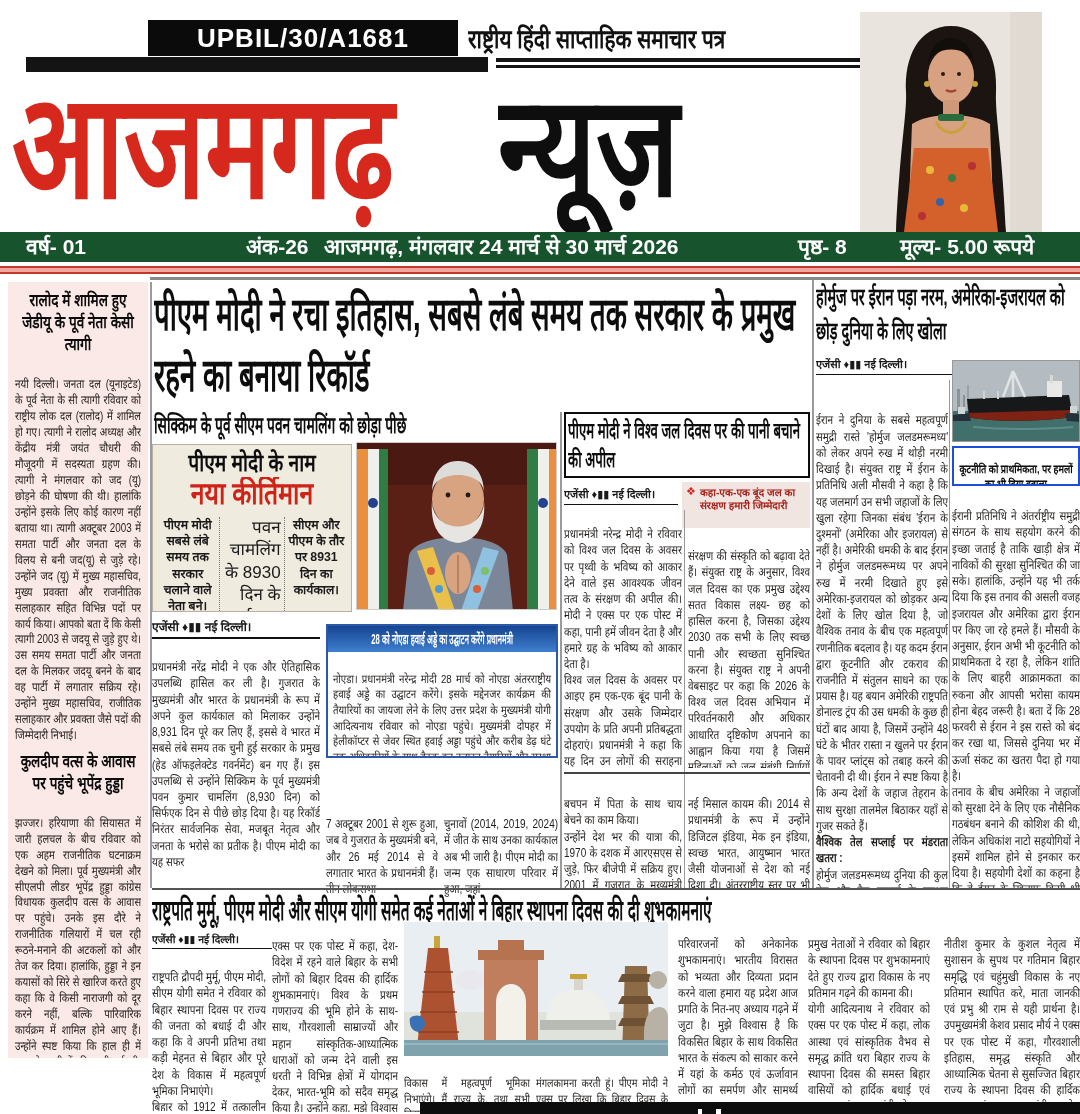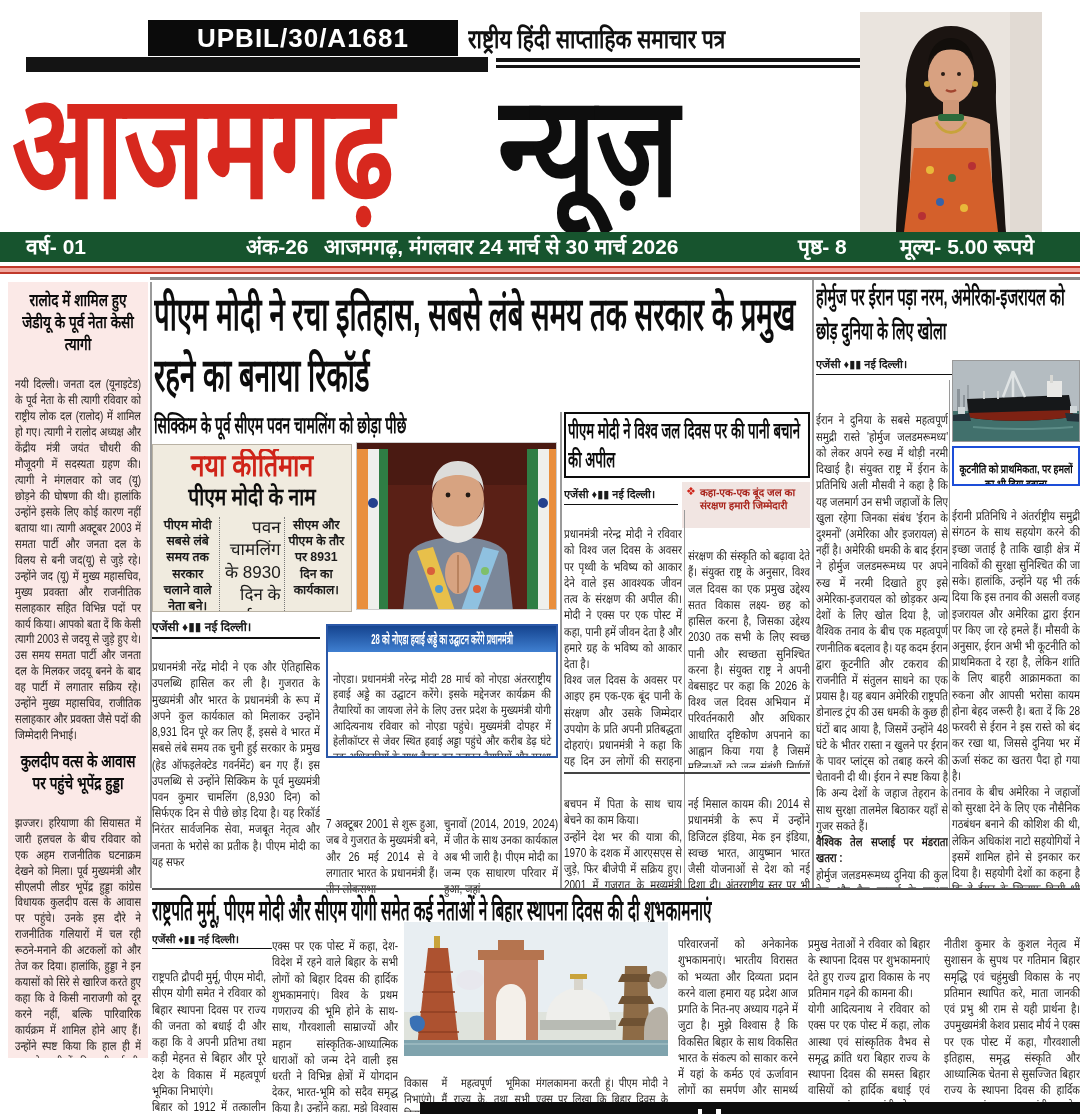--- a/index.html
+++ b/index.html
@@ -94,25 +94,25 @@
 <div class="abs vrule" style="left:150px;top:282px;height:606px;"></div>
 
 <div class="abs clip headline" style="left:154px;top:284px;width:652px;height:124px;font-size:46px;line-height:61px;">
   <div class="cond60">पीएम मोदी ने रचा इतिहास, सबसे लंबे समय तक सरकार के प्रमुख रहने का बनाया रिकॉर्ड</div>
 </div>
 <div class="abs clip headline" style="left:154px;top:410px;width:392px;height:32px;font-size:23px;line-height:30px;">
   <div class="cond60">सिक्किम के पूर्व सीएम पवन चामलिंग को छोड़ा पीछे</div>
 </div>
 
 <div class="abs" style="left:152px;top:444px;width:200px;height:168px;background:#f0ebdf;border:1px solid #b9b2a4;padding:4px 3px;overflow:hidden;">
+  <div class="clip" style="font-size:24px;line-height:28px;font-weight:800;text-align:center;color:#0c0c0c;">
+    <div class="cond80">पीएम मोदी के नाम</div>
+  </div>
   <div class="clip" style="font-size:31px;line-height:34px;font-weight:800;text-align:center;color:#cf2318;">
     <div class="cond80">नया कीर्तिमान</div>
-  </div>
-  <div class="clip" style="font-size:24px;line-height:28px;font-weight:800;text-align:center;color:#0c0c0c;">
-    <div class="cond80">पीएम मोदी के नाम</div>
   </div>
   <div style="display:flex;margin-top:6px;">
     <div style="flex:1;font-size:12.3px;line-height:1.32;font-weight:700;text-align:center;padding:0 3px;">पीएम मोदी सबसे लंबे समय तक सरकार चलाने वाले नेता बने।</div>
     <div style="flex:1;font-size:17px;line-height:1.32;font-weight:400;text-align:right;padding:0 3px;border-left:1px dotted #777;">पवन चामलिंग के 8930 दिन के कार्यकाल का रिकॉर्ड तोड़ा।</div>
     <div style="flex:1;font-size:12.3px;line-height:1.32;font-weight:700;text-align:center;padding:0 3px;border-left:1px dotted #777;">सीएम और पीएम के तौर पर 8931 दिन का कार्यकाल।</div>
   </div>
 </div>
 
 <div class="abs" style="left:356px;top:442px;width:201px;height:168px;overflow:hidden;border:1px solid #ccc;">
   <svg width="201" height="168" viewBox="0 0 201 168">

